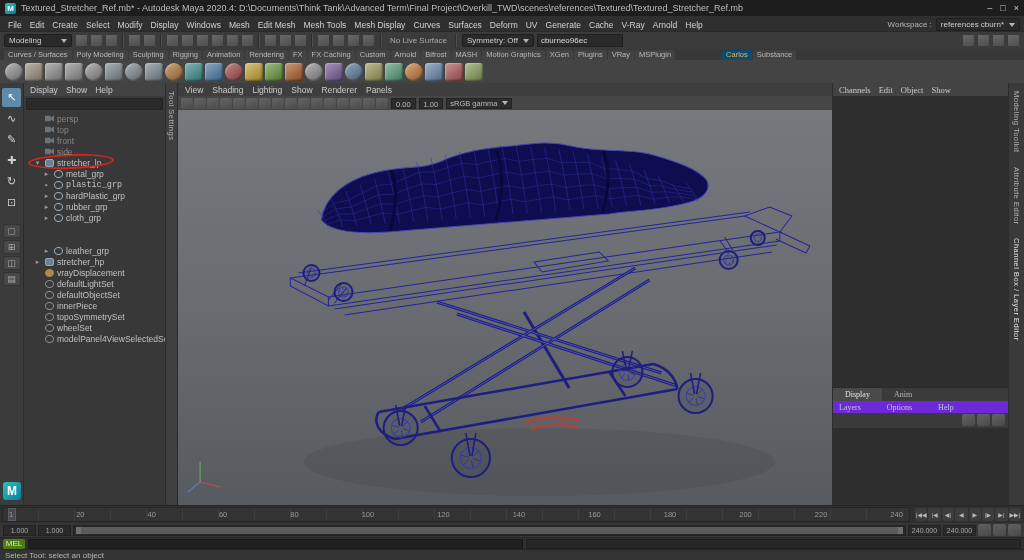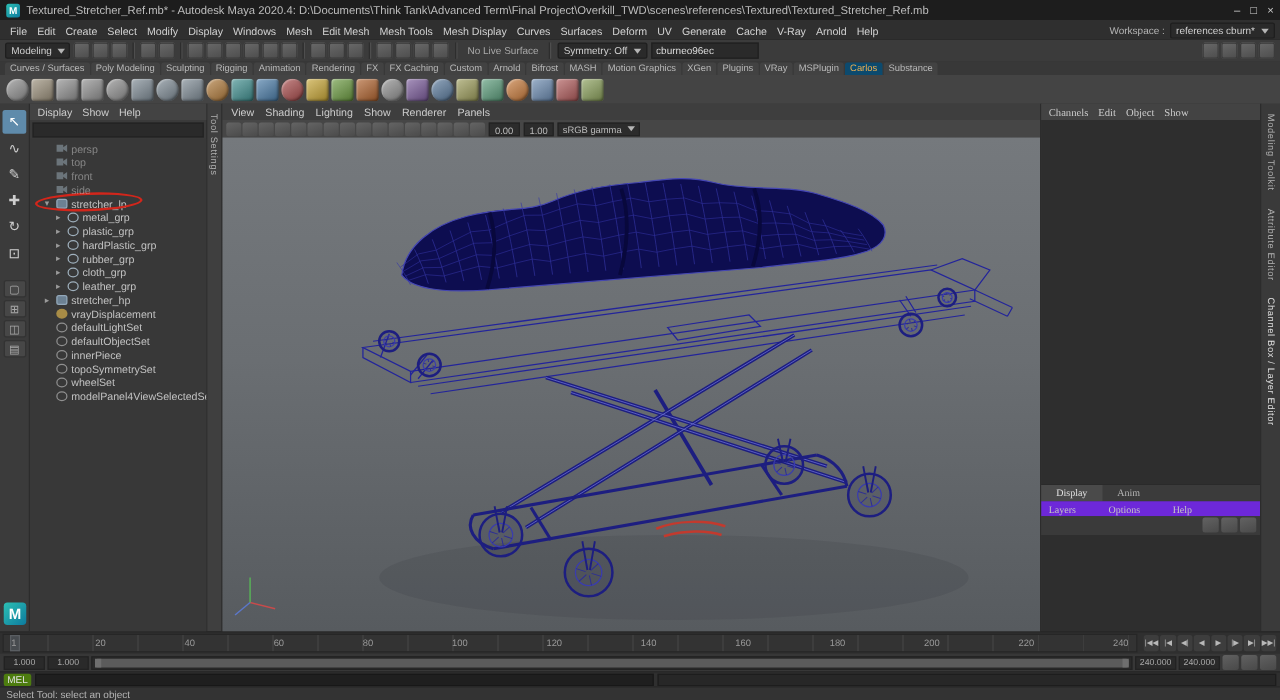--- a/index.html
+++ b/index.html
@@ -25,21 +25,21 @@
 .statusline{height:18px;background:#3b3b3b;border-top:1px solid #2a2a2a;display:flex;align-items:center;gap:3px;padding:0 4px;}
 .sicon{width:13px;height:13px;border-radius:2px;background:linear-gradient(160deg,#6a6a6a,#4c4c4c);box-shadow:inset 0 0 0 1px #3a3a3a;flex:none;}
 .divider{width:2px;height:13px;border-left:1px solid #2d2d2d;border-right:1px solid #4e4e4e;margin:0 2px;flex:none;}
 .status-label{font-size:8px;color:#a9a9a9;padding:0 3px;white-space:nowrap;}
 .sel-field{width:86px;height:13px;background:#2a2a2a;border:1px solid #1f1f1f;color:#dcdcdc;font-size:8px;padding:0 3px;font-family:inherit;}
 .status-right{margin-left:auto;display:flex;gap:2px;}
 
 
 .shelf-tabs{height:11px;background:#383838;display:flex;align-items:flex-end;gap:1px;padding:0 4px;overflow:hidden;}
 .shelf-tab{font-size:7.5px;color:#b8b8b8;background:#424242;padding:0 4px;height:10px;line-height:10px;border-radius:2px 2px 0 0;white-space:nowrap;}
-.shelf-tab.active{background:#0c4a6e;color:#f0b050;}
+.shelf-tab.active{background:#0c4a6e;color:#f0b050;margin-left:46px;}
 .shelf-icons{height:23px;background:#444;display:flex;align-items:center;gap:2px;padding:0 5px;}
 .shelf-icon{width:18px;height:18px;border-radius:3px;box-shadow:inset 1px 1px 1px rgba(255,255,255,.25),inset -1px -1px 2px rgba(0,0,0,.4);flex:none;}
 .shelf-icon.sphere{border-radius:50%;}
 
 
 .main{flex:1;display:flex;min-height:0;}
 .toolbox{width:24px;background:#3b3b3b;border-right:1px solid #2c2c2c;display:flex;flex-direction:column;align-items:center;padding-top:5px;gap:2px;position:relative;flex:none;}
 .tool{width:19px;height:19px;border-radius:2px;display:flex;align-items:center;justify-content:center;font-size:11px;color:#cfcfcf;}
 .tool.active{background:#5f8bab;color:#fff;}
 .layouts{margin-top:10px;display:flex;flex-direction:column;gap:2px;align-items:center;}
@@ -153,21 +153,21 @@
     <div class="mb-right">
       <span>Workspace :</span>
       <div class="dropdown">
         <span>references cburn*</span>
         <span class="caret"></span>
       </div>
     </div>
   </div>
 
   <div class="statusline">
-    <div class="dropdown" style="width:52px;justify-content:space-between">
+    <div class="dropdown" style="width:68px;justify-content:space-between">
       <span>Modeling</span>
       <span class="caret"></span>
     </div>
     <span id="status-icons" style="display:flex;align-items:center;gap:2px">
         <span class="sicon"></span>
         <span class="sicon"></span>
         <span class="sicon"></span>
         <span class="divider"></span>
         <span class="sicon"></span>
         <span class="sicon"></span>
@@ -302,41 +302,41 @@
           <div class="tree-row" style="padding-left: 9px;">
             <span class="expander">▾</span>
             <span class="tree-icon transform"></span>
             <span class="tree-label">stretcher_lp</span>
           </div>
           <div class="tree-row" style="padding-left: 18px;">
             <span class="expander">▸</span>
             <span class="tree-icon group"></span>
             <span class="tree-label">metal_grp</span>
           </div>
-          <div class="tree-row" style="padding-left: 18px;">
+          <div class="tree-row" style="padding-left: 18px; font-family: Liberation Mono, monospace;">
             <span class="expander">▸</span>
             <span class="tree-icon group"></span>
             <span class="tree-label">plastic_grp</span>
           </div>
           <div class="tree-row" style="padding-left: 18px;">
             <span class="expander">▸</span>
             <span class="tree-icon group"></span>
             <span class="tree-label">hardPlastic_grp</span>
           </div>
           <div class="tree-row" style="padding-left: 18px;">
             <span class="expander">▸</span>
             <span class="tree-icon group"></span>
             <span class="tree-label">rubber_grp</span>
           </div>
           <div class="tree-row" style="padding-left: 18px;">
             <span class="expander">▸</span>
             <span class="tree-icon group"></span>
             <span class="tree-label">cloth_grp</span>
           </div>
-          <div class="tree-row" style="padding-left: 18px;">
+          <div class="tree-row" style="padding-left: 18px; margin-top: 22px;">
             <span class="expander">▸</span>
             <span class="tree-icon group"></span>
             <span class="tree-label">leather_grp</span>
           </div>
           <div class="tree-row" style="padding-left: 9px;">
             <span class="expander">▸</span>
             <span class="tree-icon transform"></span>
             <span class="tree-label">stretcher_hp</span>
           </div>
           <div class="tree-row" style="padding-left: 9px;">

